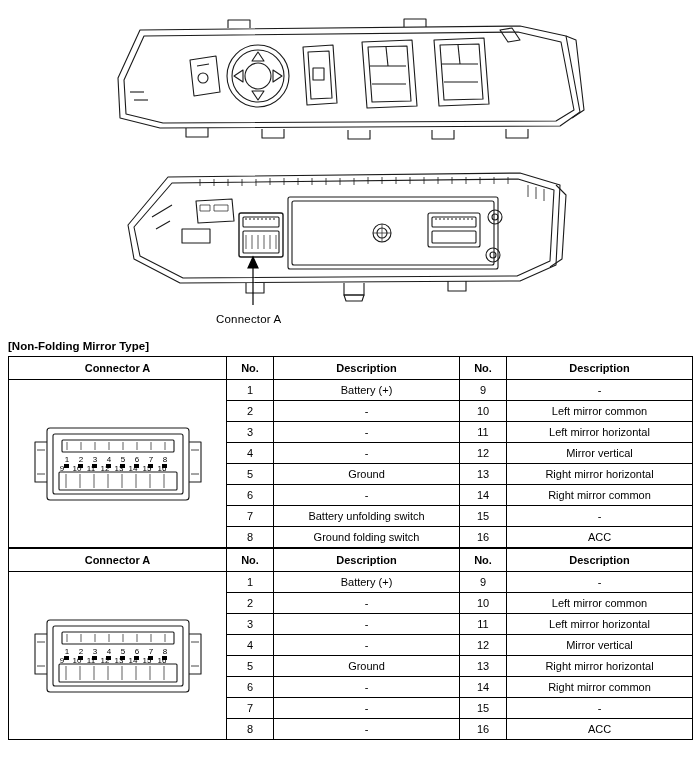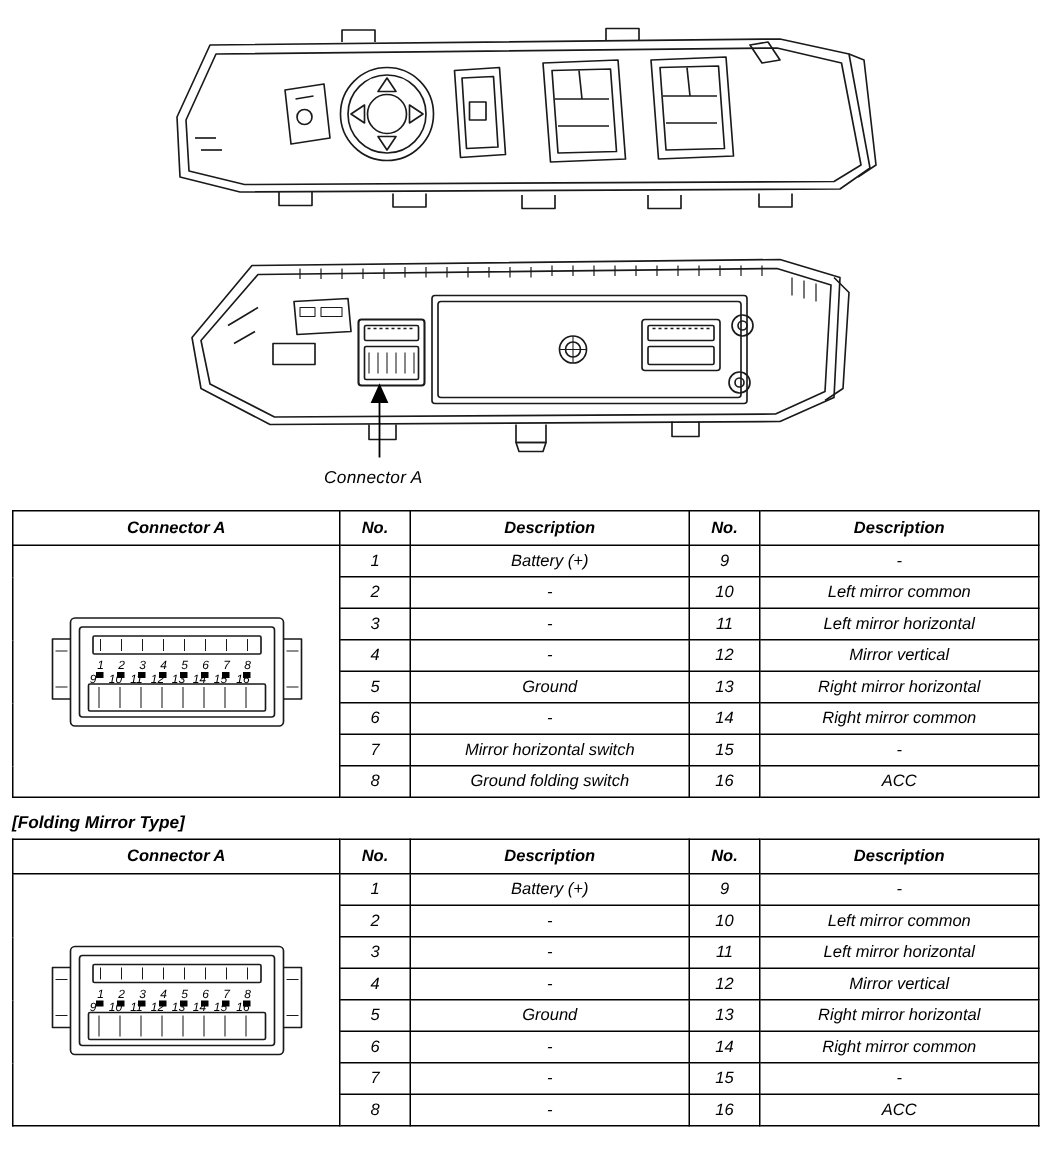--- a/index.html
+++ b/index.html
@@ -14,21 +14,20 @@
     font-family: "Liberation Sans", sans-serif;
     font-size: 11px;
     color: #000000;
     position: relative;
     overflow: hidden;
   }
   .page {
     width: 580px;
     height: 772px;
     position: relative;
-    font-style: italic;
   }
 
   
   .figure-area {
     position: relative;
     width: 700px;
     height: 340px;
   }
   .fig-svg { display: block; }
 
@@ -189,20 +188,21 @@
 
       <g stroke="#000" stroke-width="1.2" fill="#000">
         <line x1="253" y1="105" x2="253" y2="150"></line>
         <polygon points="253,102 248,113 258,113"></polygon>
       </g>
     </svg>
 
     <div class="callout-label">Connector A</div>
   </div>
 
+  <div class="section-title">[Non-Folding Mirror Type]</div>
 
   <table class="pinout">
     <colgroup>
       <col class="col-conn">
         <col class="col-no">
         <col class="col-desc">
         <col class="col-no">
         <col class="col-desc">
     </colgroup>
     <thead>
@@ -298,34 +298,33 @@
         <td>Right mirror horizontal</td>
       </tr>
       <tr>
         <td>6</td>
         <td>-</td>
         <td>14</td>
         <td>Right mirror common</td>
       </tr>
       <tr>
         <td>7</td>
-        <td>Mirror horizontal switch</td>
+        <td>Battery unfolding switch</td>
         <td>15</td>
         <td>-</td>
       </tr>
       <tr>
         <td>8</td>
         <td>Ground folding switch</td>
         <td>16</td>
         <td>ACC</td>
       </tr>
     </tbody>
   </table>
 
-  <div class="section-title second">[Folding Mirror Type]</div>
 
   <table class="pinout">
     <colgroup>
       <col class="col-conn">
         <col class="col-no">
         <col class="col-desc">
         <col class="col-no">
         <col class="col-desc">
     </colgroup>
     <thead>

